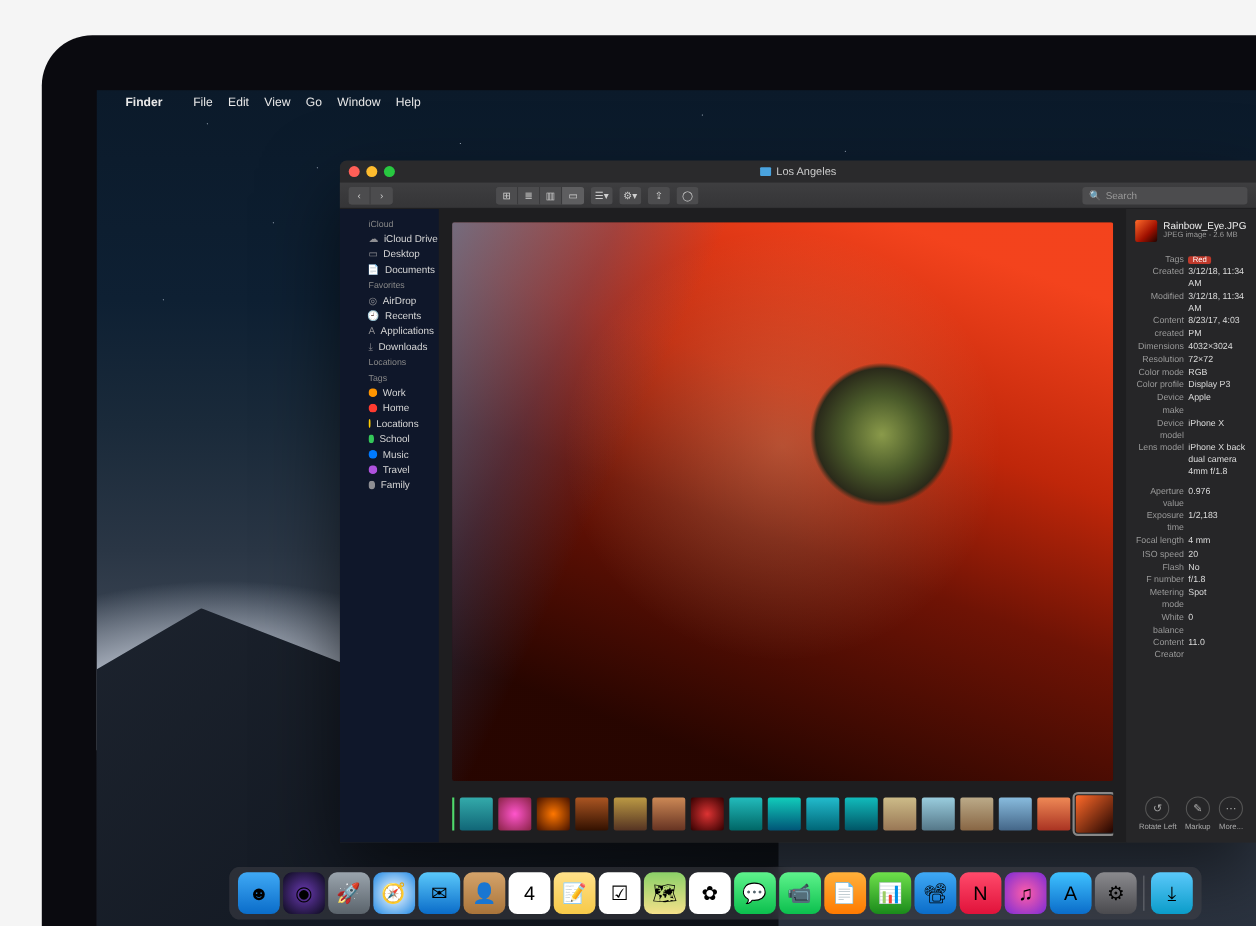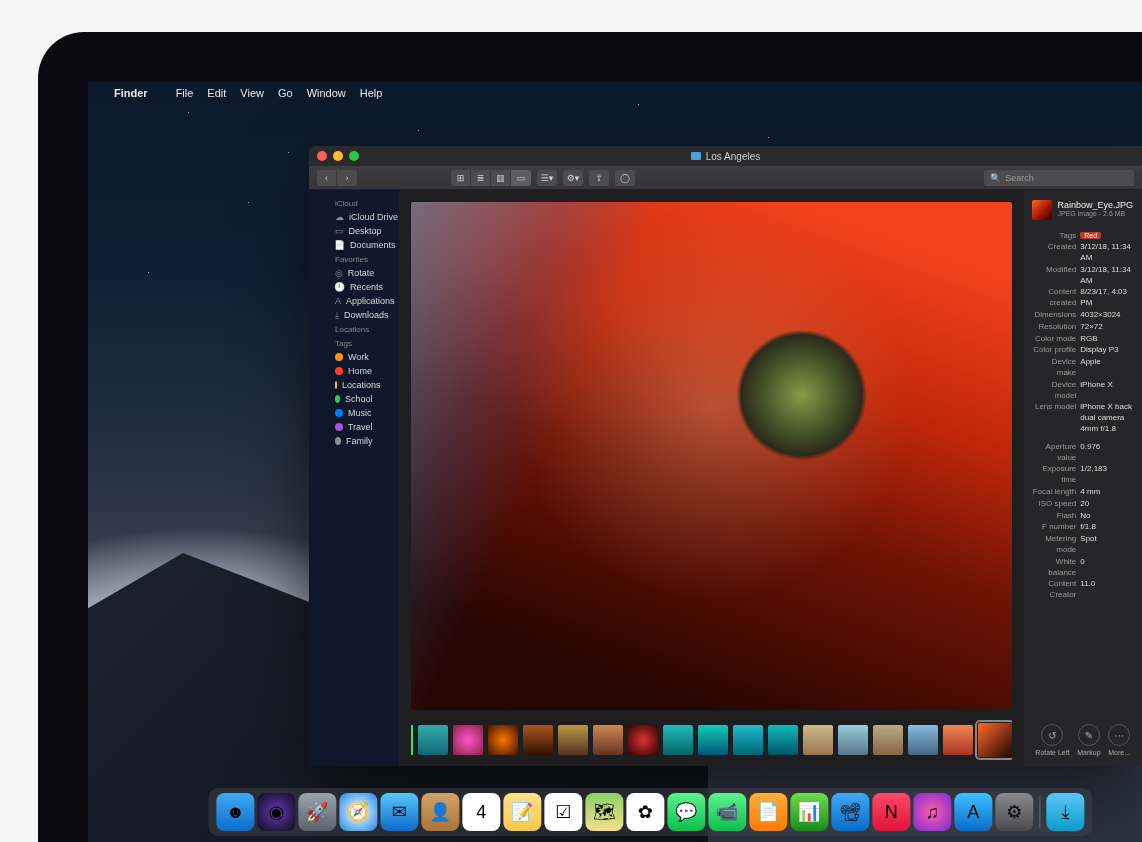--- a/index.html
+++ b/index.html
@@ -254,21 +254,21 @@
               <span class="sb-icon">▭</span>
               <span>Desktop</span>
             </div>
             <div class="sb-item">
               <span class="sb-icon">📄</span>
               <span>Documents</span>
             </div>
             <div class="sb-section-title">Favorites</div>
             <div class="sb-item">
               <span class="sb-icon">◎</span>
-              <span>Rotate</span>
+              <span>AirDrop</span>
             </div>
             <div class="sb-item">
               <span class="sb-icon">🕘</span>
               <span>Recents</span>
             </div>
             <div class="sb-item">
               <span class="sb-icon">A</span>
               <span>Applications</span>
             </div>
             <div class="sb-item">

